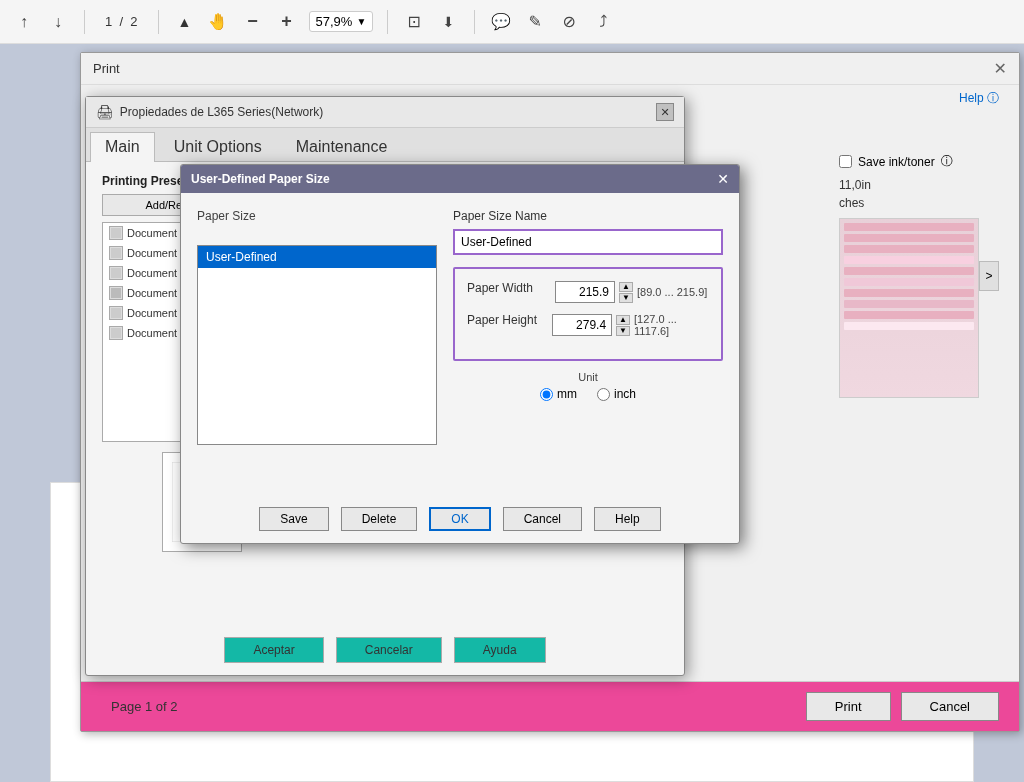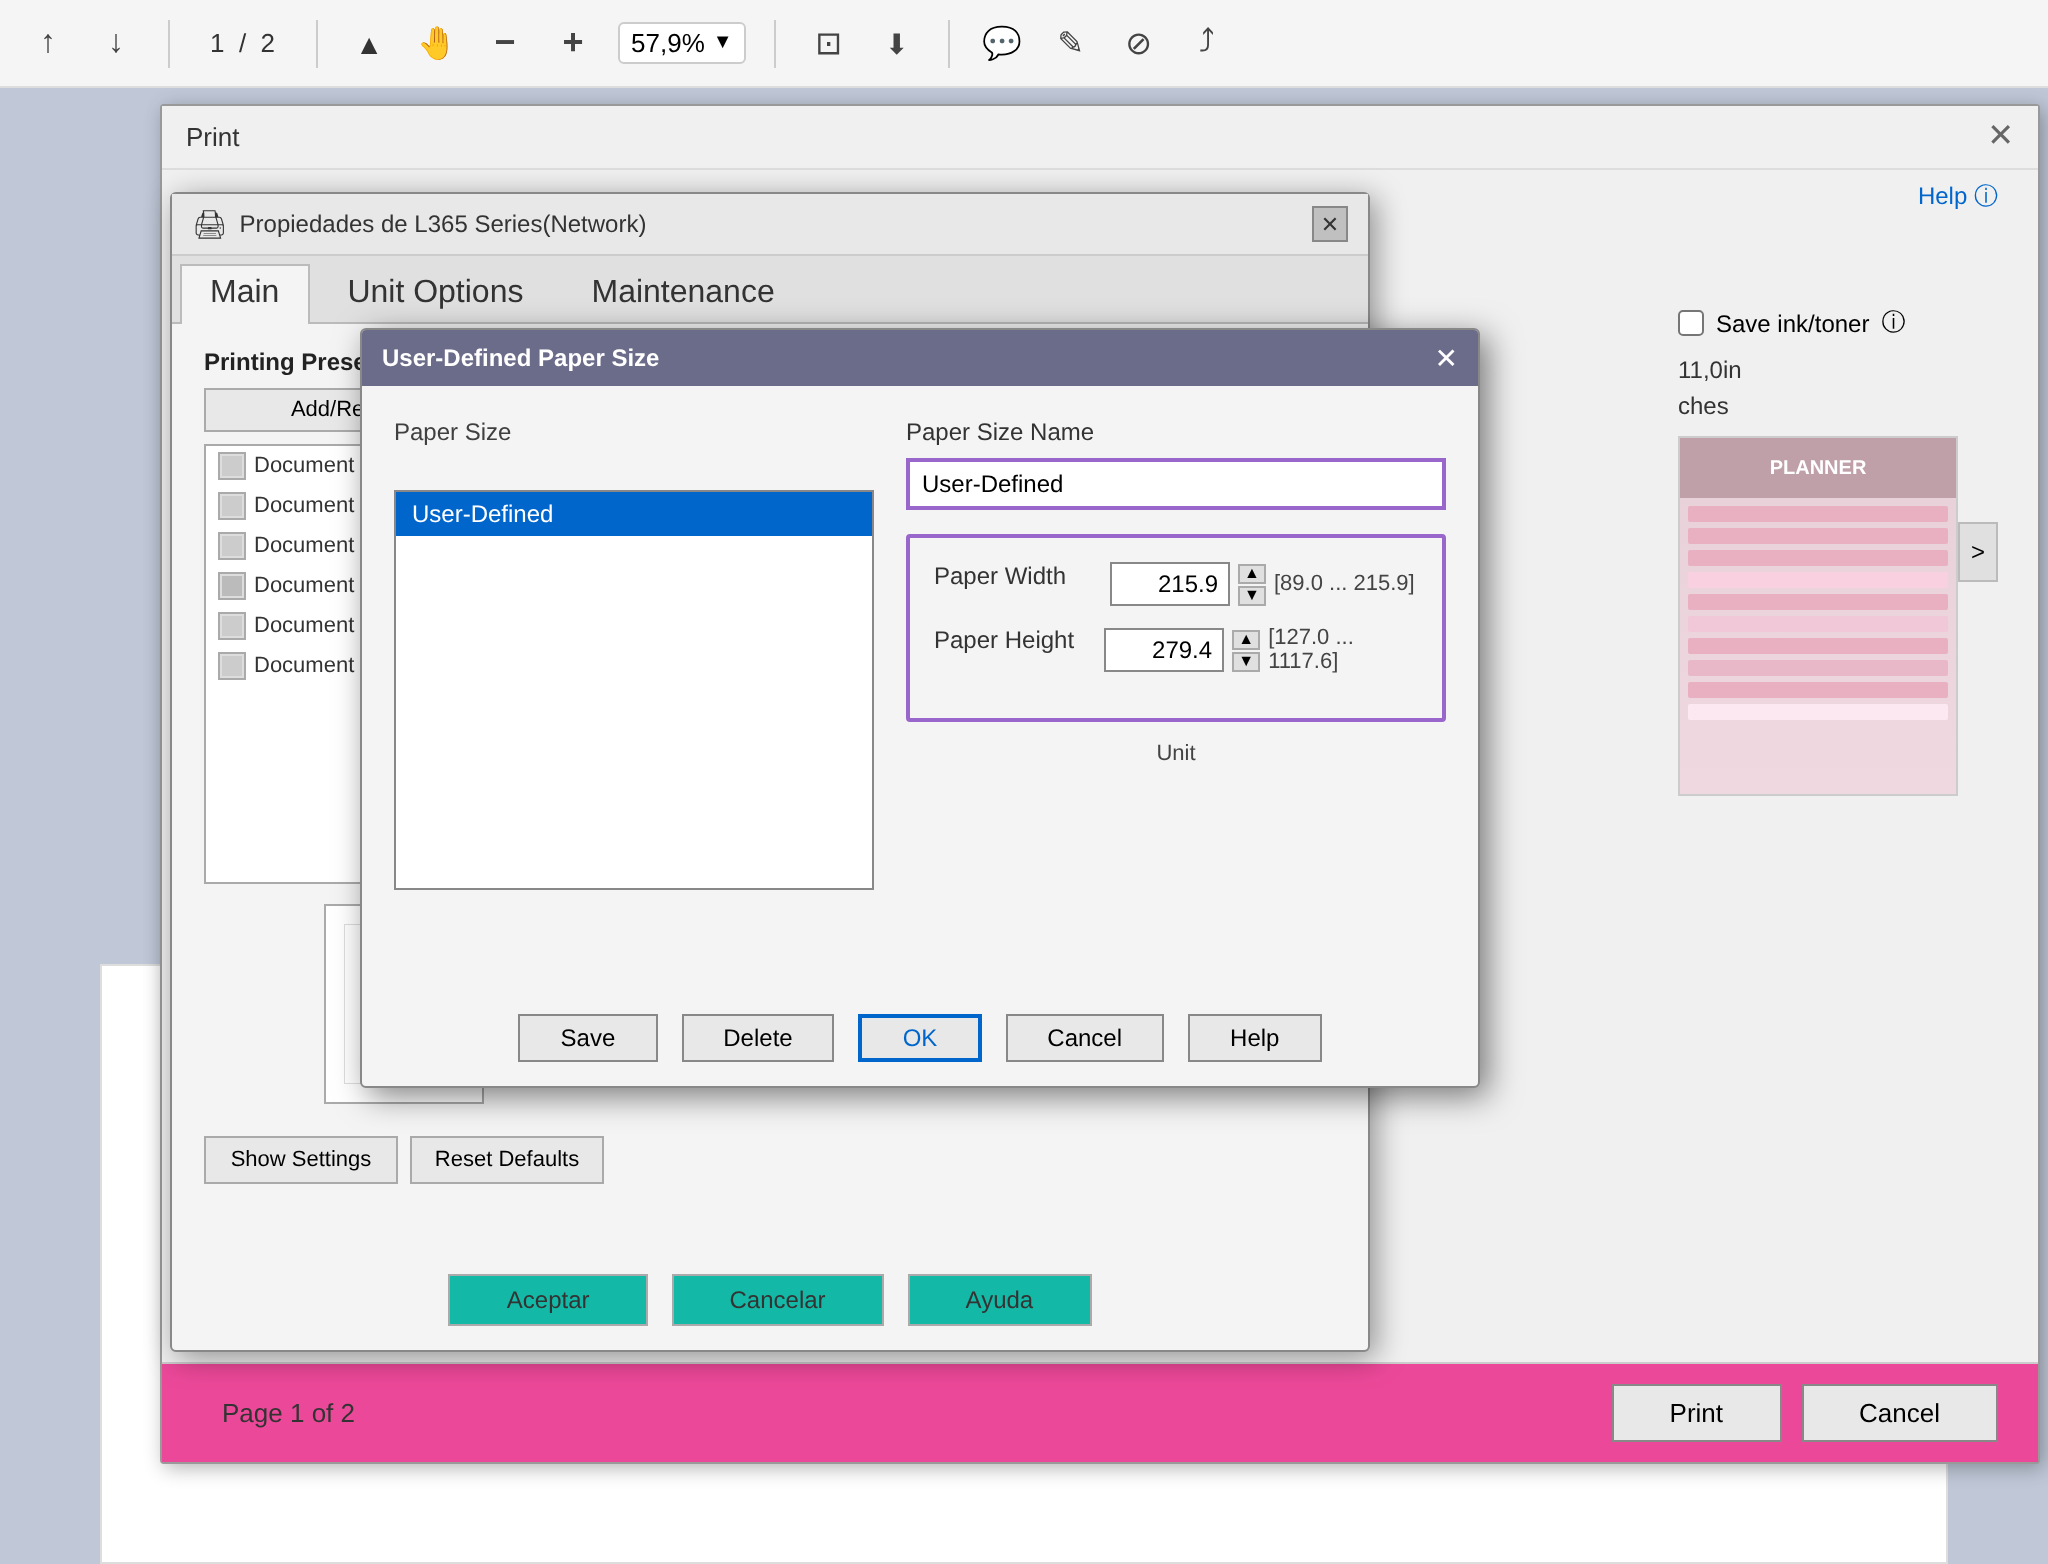--- a/index.html
+++ b/index.html
@@ -715,21 +715,20 @@
         <span>Save ink/toner</span>
         <span>ⓘ</span>
       </div>
       <div style="font-size:12px; color:#333; margin-bottom:4px;">
         <span>11,0in</span>
       </div>
       <div style="font-size:12px; color:#333; margin-bottom:8px;">
         <span>ches</span>
       </div>
       <div class="preview-planner">
-        <div class="planner-header">PLANNER</div>
         <div class="planner-body">
           <div class="planner-line"></div>
           <div class="planner-line"></div>
           <div class="planner-line"></div>
           <div class="planner-line" style="background:#f8d0e0;"></div>
           <div class="planner-line"></div>
           <div class="planner-line" style="background:#f0c8d8;"></div>
           <div class="planner-line"></div>
           <div class="planner-line" style="background:#e8b8c8;"></div>
           <div class="planner-line"></div>
@@ -826,24 +825,20 @@
             <line x1="8" y1="24" x2="52" y2="24" stroke="#aaa" stroke-width="1.5"></line>
             <line x1="8" y1="30" x2="52" y2="30" stroke="#aaa" stroke-width="1.5"></line>
             <line x1="8" y1="36" x2="52" y2="36" stroke="#aaa" stroke-width="1.5"></line>
             <rect x="20" y="45" width="20" height="12" fill="#cc6688"></rect>
             <rect x="14" y="57" width="8" height="4" fill="#ffcc44"></rect>
             <rect x="24" y="57" width="8" height="4" fill="#44aacc"></rect>
             <rect x="34" y="57" width="8" height="4" fill="#cc4488"></rect>
           </svg>
         </div>
 
-        <div style="display:flex; gap:6px; margin-top:6px;">
-          <button class="show-settings-btn">Show Settings</button>
-          <button class="reset-defaults-btn">Reset Defaults</button>
-        </div>
       </div>
 
       <div class="settings-panel">
         <div class="setting-row">
           <div class="setting-label">Document Size</div>
           <div class="setting-value">
             <select class="doc-size-select">
               <option>User-Defined</option>
             </select>
           </div>
@@ -922,20 +917,30 @@
                 <button class="spin-btn">▼</button>
               </div>
               <span class="dim-range">[127.0 ... 1117.6]</span>
             </div>
           </div>
         </div>
 
         
         <div class="unit-section">
           <div class="unit-label-text">Unit</div>
+          <div class="unit-radios">
+            <label class="unit-radio-label">
+              <input type="radio" name="unit" checked="" style="">
+              <span>mm</span>
+            </label>
+            <label class="unit-radio-label">
+              <input type="radio" name="unit" style="">
+              <span>inch</span>
+            </label>
+          </div>
         </div>
       </div>
     </div>
 
     <div class="paper-dialog-buttons">
       <button class="paper-btn">Save</button>
       <button class="paper-btn">Delete</button>
       <button class="paper-btn ok-btn">OK</button>
       <button class="paper-btn">Cancel</button>
       <button class="paper-btn">Help</button>

